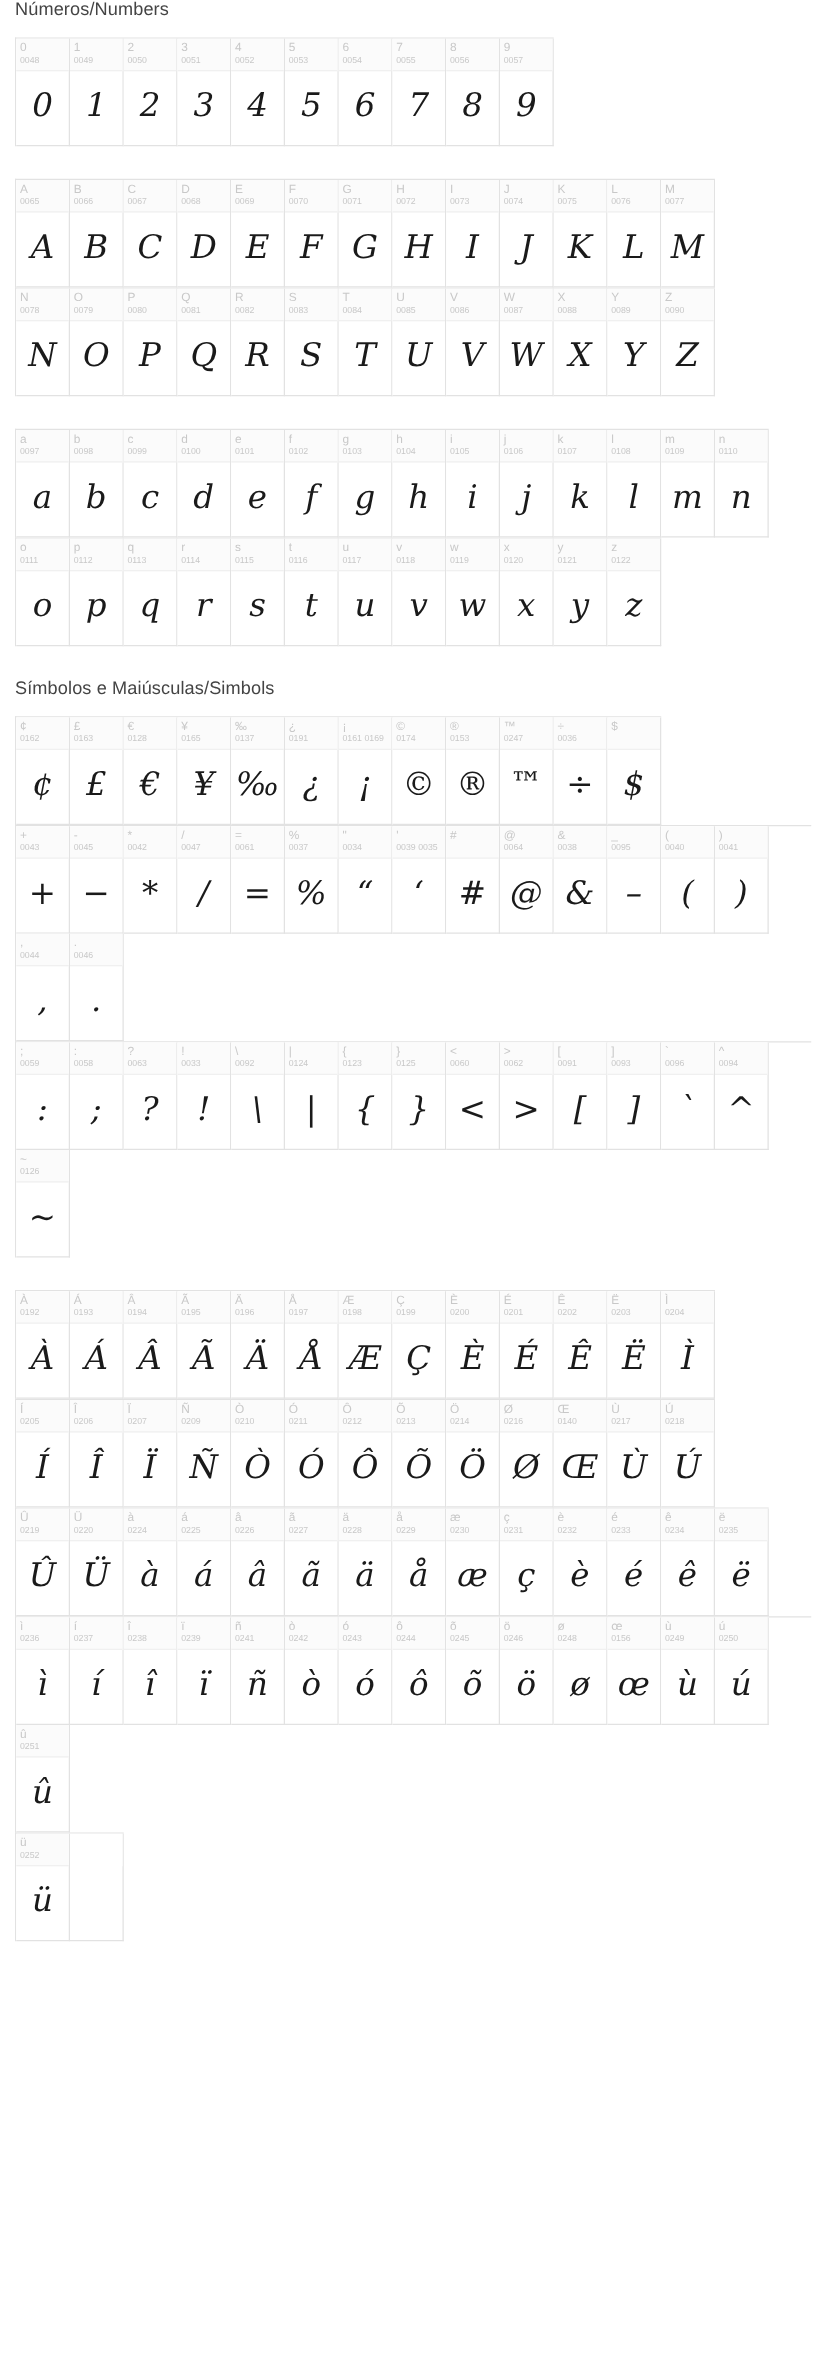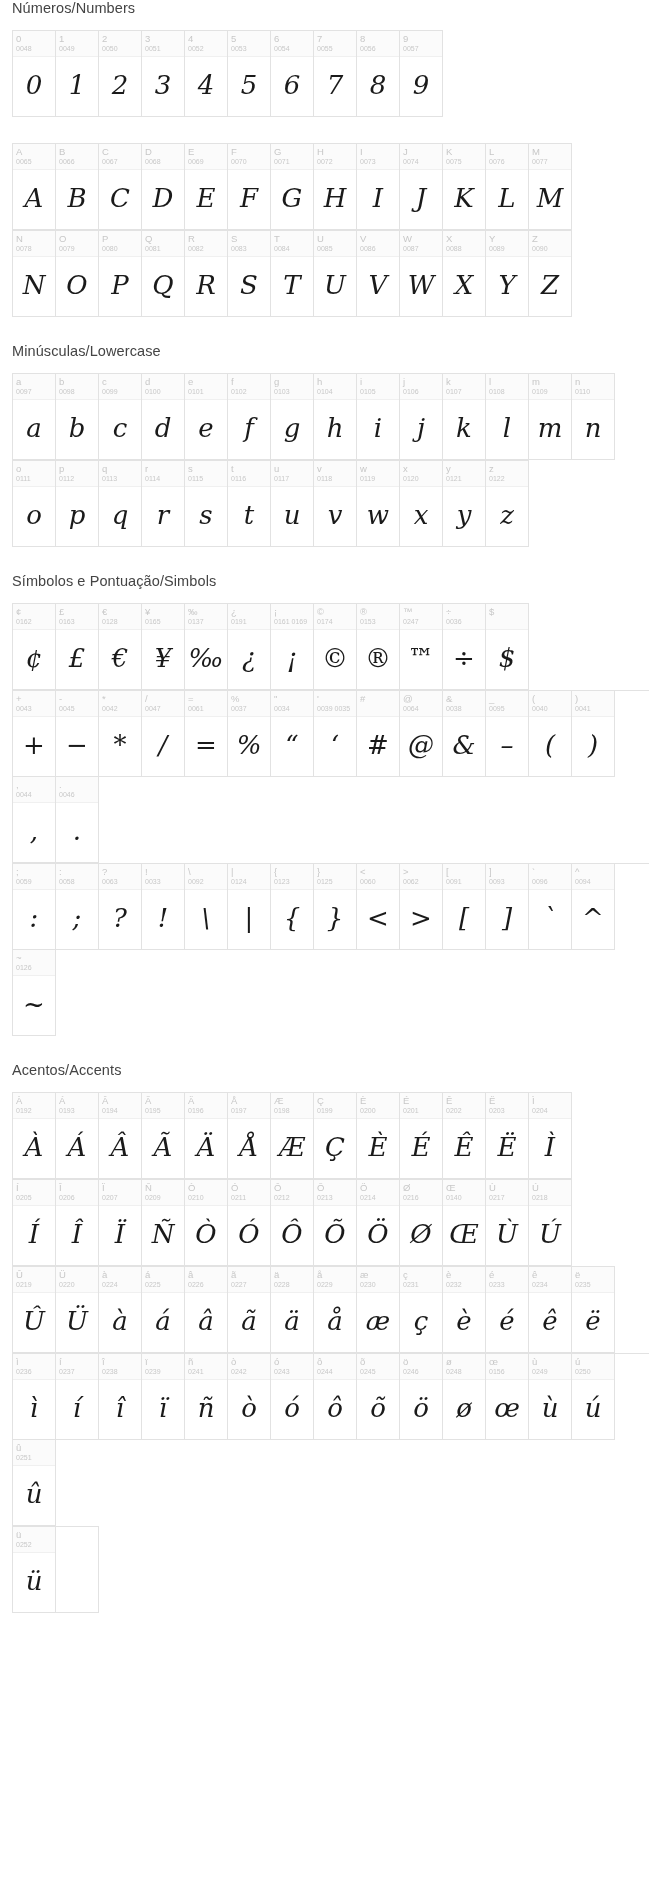--- a/index.html
+++ b/index.html
@@ -355,21 +355,20 @@
         <div class="cell">
           <div class="meta">
             <span class="ch-label">Z</span>
             <span class="code">0090</span>
           </div>
           <div class="glyph">Z</div>
         </div>
       </div>
     </div>
     <div class="section">
-      <div class="section-title">Minúsculas/Lowercase</div>
       <div class="grid">
         <div class="cell">
           <div class="meta">
             <span class="ch-label">a</span>
             <span class="code">0097</span>
           </div>
           <div class="glyph">a</div>
         </div>
         <div class="cell">
           <div class="meta">
@@ -544,21 +543,21 @@
         <div class="cell">
           <div class="meta">
             <span class="ch-label">z</span>
             <span class="code">0122</span>
           </div>
           <div class="glyph">z</div>
         </div>
       </div>
     </div>
     <div class="section">
-      <div class="section-title">Símbolos e Pontuação/Simbols</div>
+      <div class="section-title">Símbolos e Maiúsculas/Simbols</div>
       <div class="grid">
         <div class="cell">
           <div class="meta">
             <span class="ch-label">¢</span>
             <span class="code">0162</span>
           </div>
           <div class="glyph">¢</div>
         </div>
         <div class="cell">
           <div class="meta">
@@ -854,21 +853,20 @@
         <div class="cell">
           <div class="meta">
             <span class="ch-label">~</span>
             <span class="code">0126</span>
           </div>
           <div class="glyph">~</div>
         </div>
       </div>
     </div>
     <div class="section">
-      <div class="section-title">Acentos/Accents</div>
       <div class="grid">
         <div class="cell">
           <div class="meta">
             <span class="ch-label">À</span>
             <span class="code">0192</span>
           </div>
           <div class="glyph">À</div>
         </div>
         <div class="cell">
           <div class="meta">

